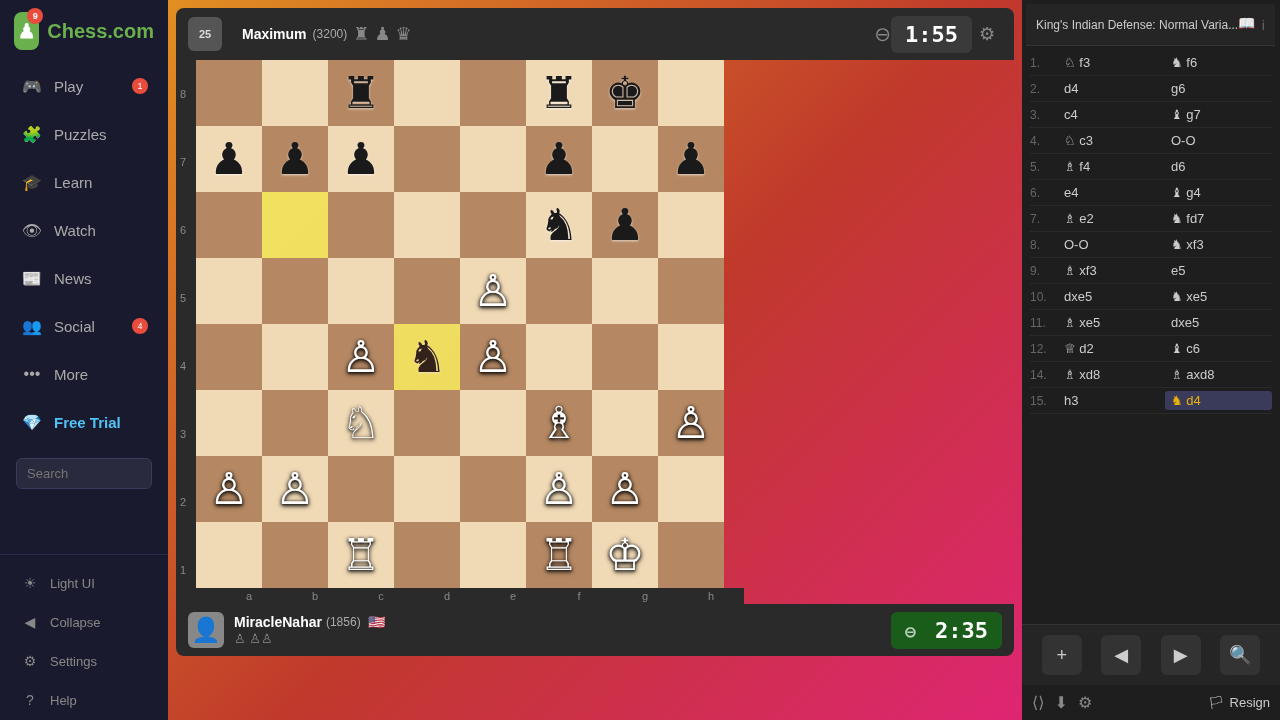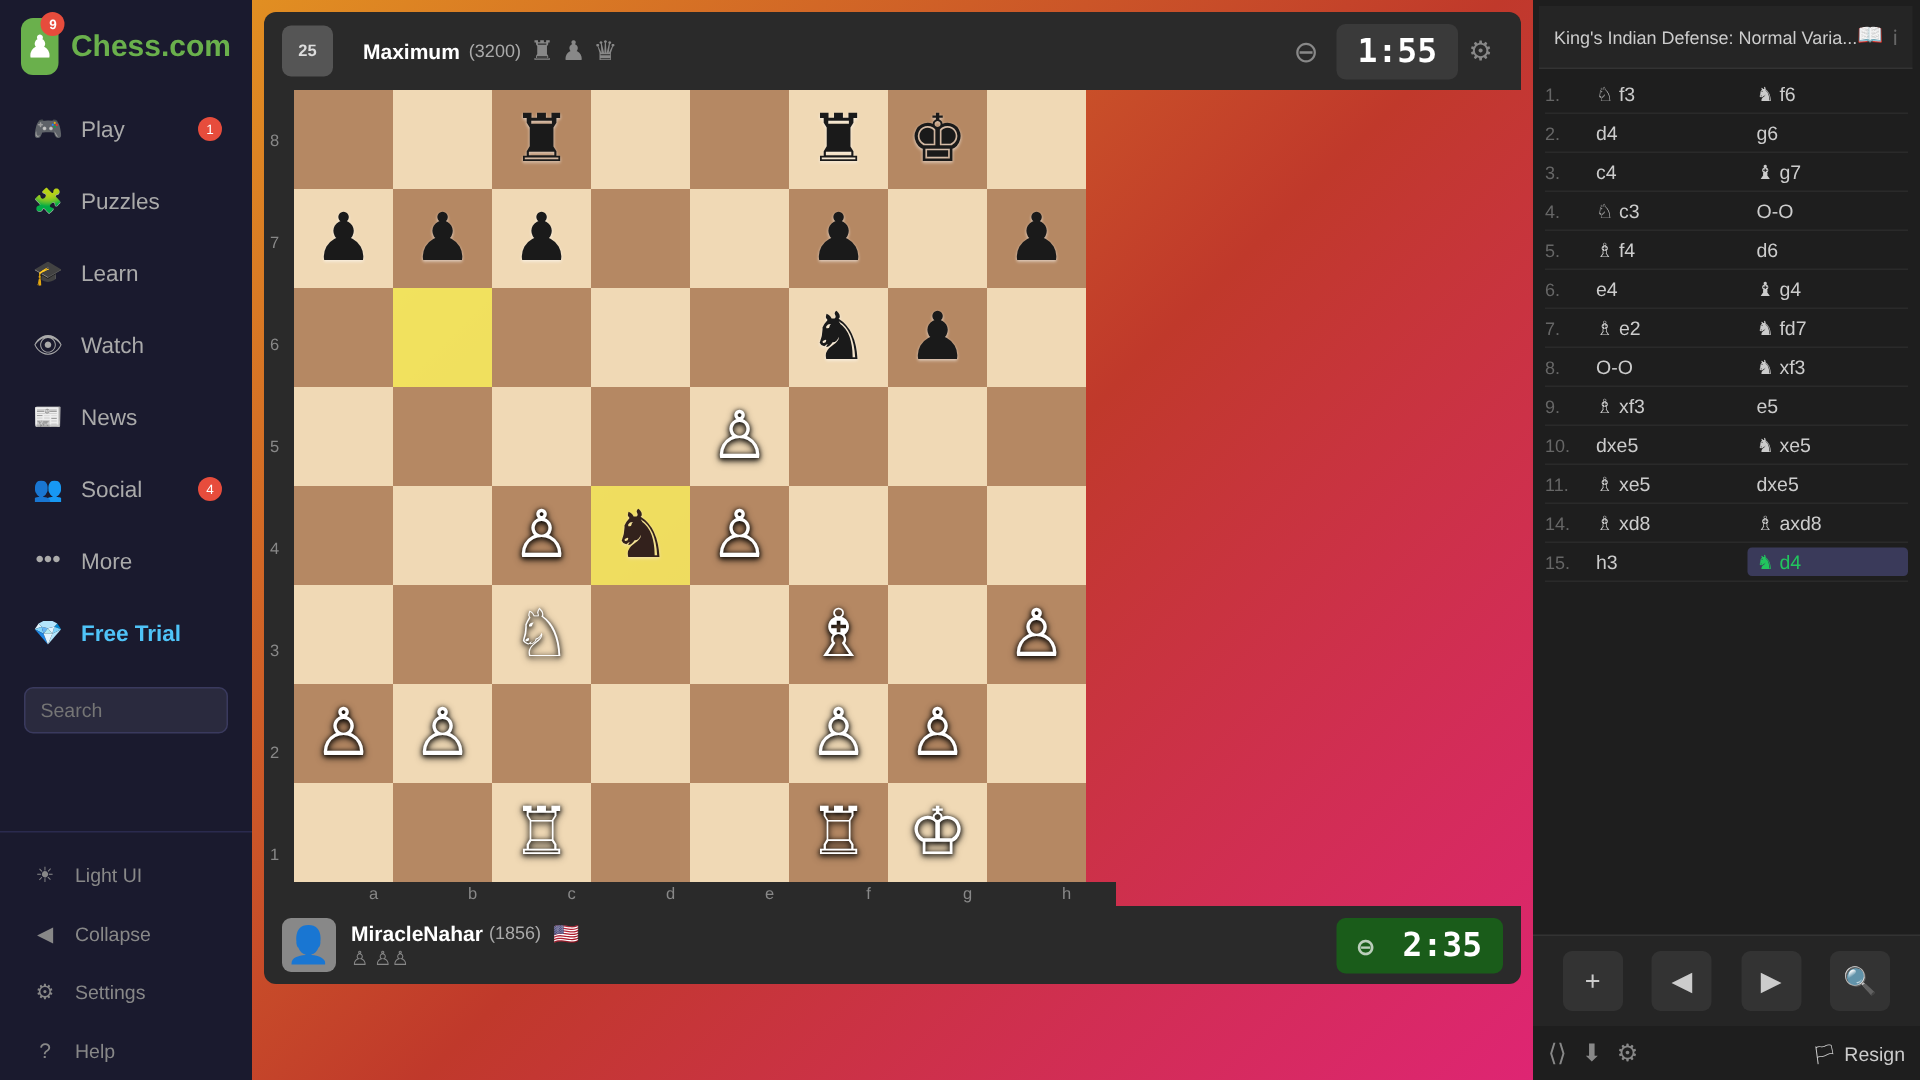--- a/index.html
+++ b/index.html
@@ -320,21 +320,21 @@
     .move-white {
       flex: 1;
       padding: 2px 6px;
       border-radius: 3px;
     }
     .move-black {
       flex: 1;
       padding: 2px 6px;
       border-radius: 3px;
     }
-    .move-highlight { background: #3a3a5a !important; color: #22c55e; }
+    .move-highlight { background: #3a3a5a !important; color: #eab308; }
 
     .bottom-controls {
       display: flex;
       align-items: center;
       justify-content: space-around;
       padding: 10px;
       background: #252525;
       border-top: 1px solid #333;
     }
     .ctrl-btn {
@@ -475,21 +475,21 @@
     <div class="top-bar">
       <div class="rating-display">25</div>
       <div class="player-info">
         <div style="display:flex;align-items:center;gap:6px">
           <span class="player-name">Maximum</span>
           <span class="player-rating">(3200)</span>
           <span style="color:#888;font-size:18px">♜ ♟ ♛</span>
         </div>
       </div>
       <div class="minus-btn">⊖</div>
-      <div class="timer" style="margin-left:12px">1:55</div>
+      <div class="timer" style="margin-left:0">1:55</div>
       <div class="settings-btn">⚙</div>
     </div>
 
     <div class="board-with-labels">
       <div class="rank-labels">
         <div class="rank-label">8</div>
         <div class="rank-label">7</div>
         <div class="rank-label">6</div>
         <div class="rank-label">5</div>
         <div class="rank-label">4</div>
@@ -707,20 +707,25 @@
           <span class="move-num">10.</span>
           <span class="move-white">dxe5</span>
           <span class="move-black">♞ xe5</span>
         </div>
         <div class="move-row">
           <span class="move-num">11.</span>
           <span class="move-white">♗ xe5</span>
           <span class="move-black">dxe5</span>
         </div>
         <div class="move-row">
+          <span class="move-num">12.</span>
+          <span class="move-white">♕ d2</span>
+          <span class="move-black">♝ c6</span>
+        </div>
+        <div class="move-row">
           <span class="move-num">14.</span>
           <span class="move-white">♗ xd8</span>
           <span class="move-black">♗ axd8</span>
         </div>
         <div class="move-row">
           <span class="move-num">15.</span>
           <span class="move-white">h3</span>
           <span class="move-black move-highlight">♞ d4</span>
         </div>
       </div>

